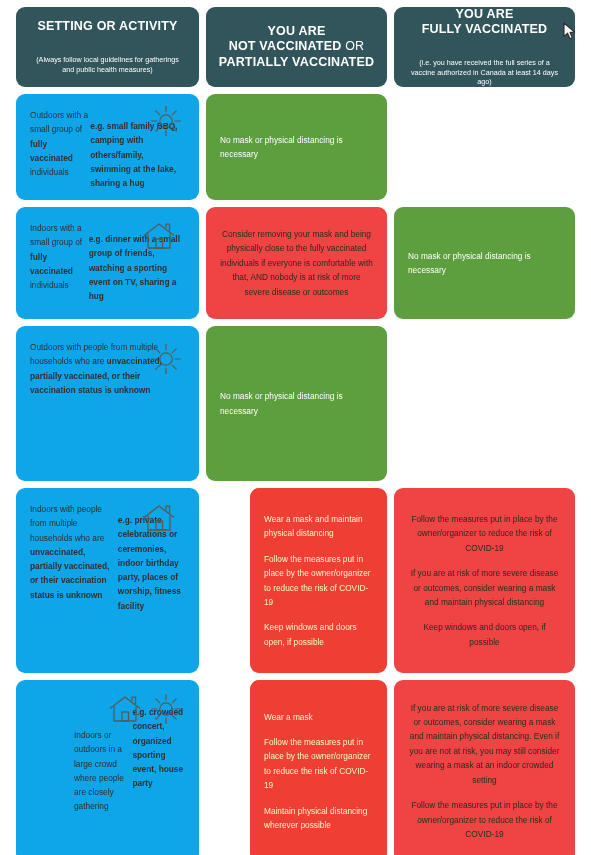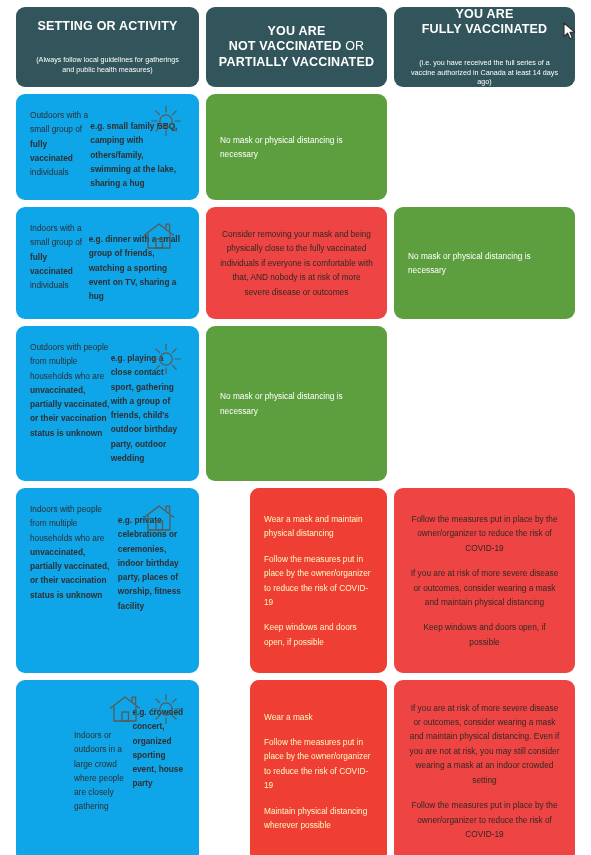--- a/index.html
+++ b/index.html
@@ -215,21 +215,20 @@
             <line x1="6.8" y1="6.8" x2="10.7" y2="10.7"></line>
               <line x1="23.3" y1="23.3" x2="27.2" y2="27.2"></line>
             <line x1="27.2" y1="6.8" x2="23.3" y2="10.7"></line>
               <line x1="10.7" y1="23.3" x2="6.8" y2="27.2"></line>
           </g>
         </svg>
       </div>
       <p>
         <span>Outdoors with people from multiple households who are </span><b>unvaccinated, partially vaccinated, or their vaccination status is unknown</b><span></span>
       </p>
-      <p class="eg">e.g. playing a close contact sport, gathering with a group of friends, child's outdoor birthday party, outdoor wedding</p>
     </div>
 
 
     <div class="card advice green">
       <p>No mask or physical distancing is necessary</p>
     </div>
   </div>
 
   <div class="grid-row r4">
     <div class="card setting">

